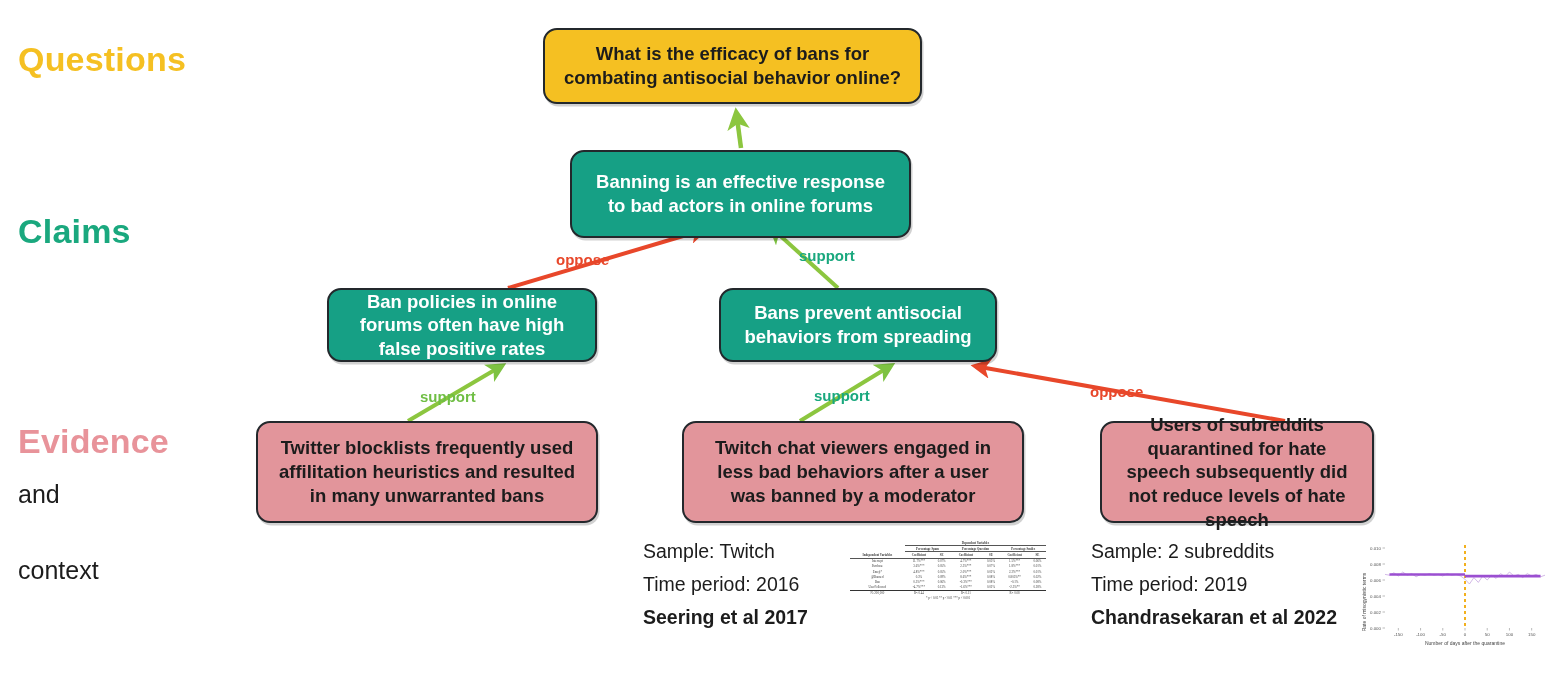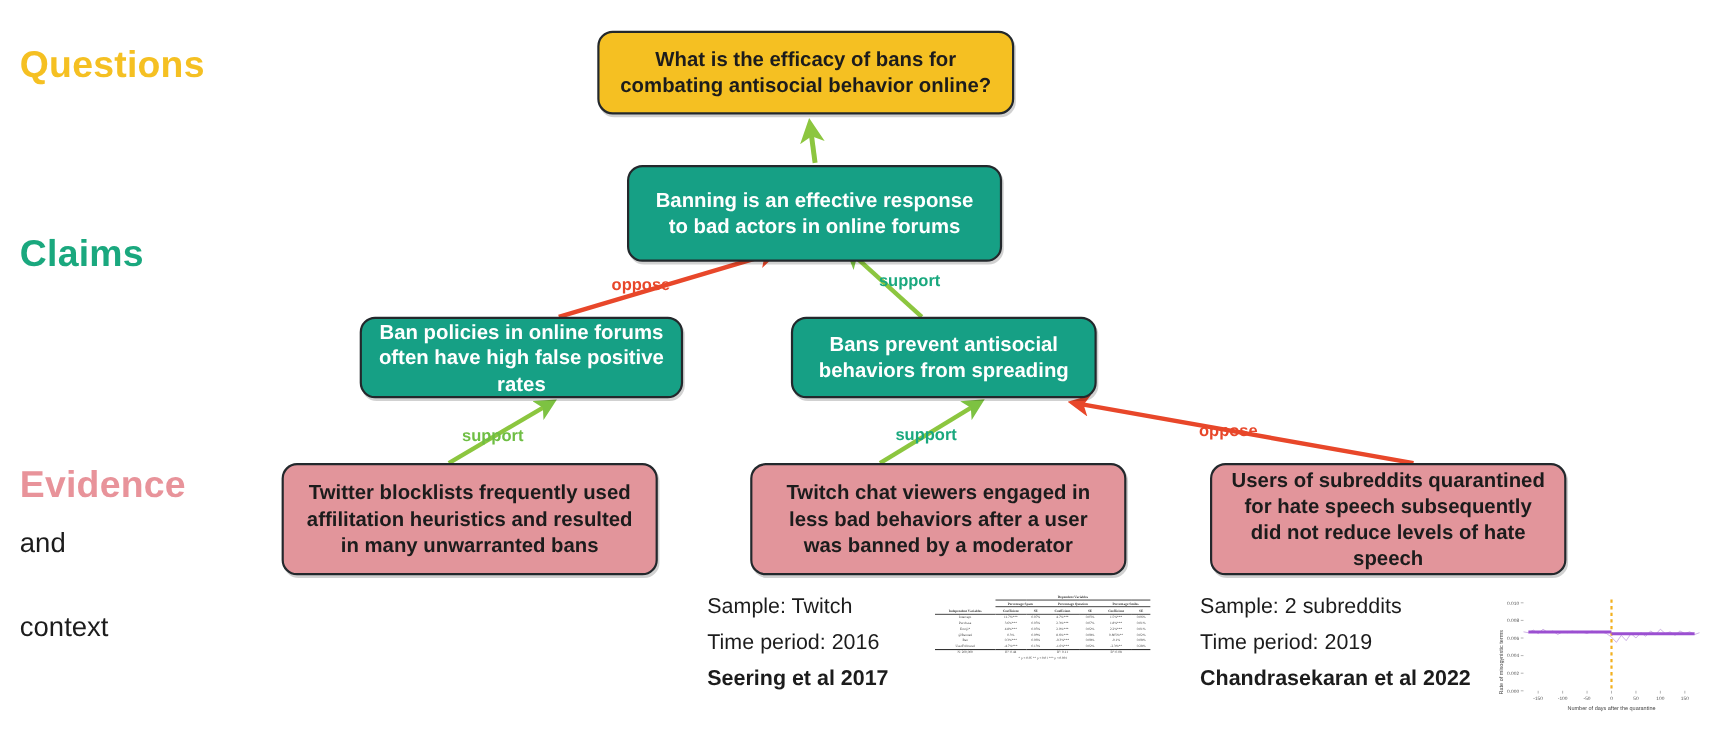--- a/index.html
+++ b/index.html
@@ -46,25 +46,25 @@
     line-height: 1.28;
     padding: 6px 14px;
     box-shadow: 1.5px 2.5px 0 rgba(0,0,0,.18);
   }
   .node-question { background: #f5c022; color: #1c1c1c; font-size: 18.5px; }
   .node-claim    { background: #16a085; color: #ffffff; font-size: 18.5px; }
   .node-evidence { background: #e2959b; color: #1c1c1c; font-size: 18.5px; }
 
   #node-question   { left: 543px; top: 28px;  width: 379px; height: 76px; }
   #node-claim-main { left: 570px; top: 150px; width: 341px; height: 88px; }
-  #node-claim-fp   { left: 327px; top: 288px; width: 294px; height: 74px; }
+  #node-claim-fp   { left: 327px; top: 288px; width: 270px; height: 74px; }
   #node-claim-spread { left: 719px; top: 288px; width: 278px; height: 74px; }
   #node-ev-twitter { left: 256px; top: 421px; width: 342px; height: 102px; }
   #node-ev-twitch  { left: 658px; top: 421px; width: 342px; height: 102px; margin-left: 24px; }
-  #node-ev-reddit  { left: 1100px; top: 421px; width: 324px; height: 102px; }
+  #node-ev-reddit  { left: 1100px; top: 421px; width: 274px; height: 102px; }
 
   
   .edge-label {
     position: absolute;
     font-size: 15px;
     font-weight: bold;
     white-space: nowrap;
   }
   .lbl-oppose  { color: #e8472a; }
   .lbl-support-teal { color: #1aa87e; }

